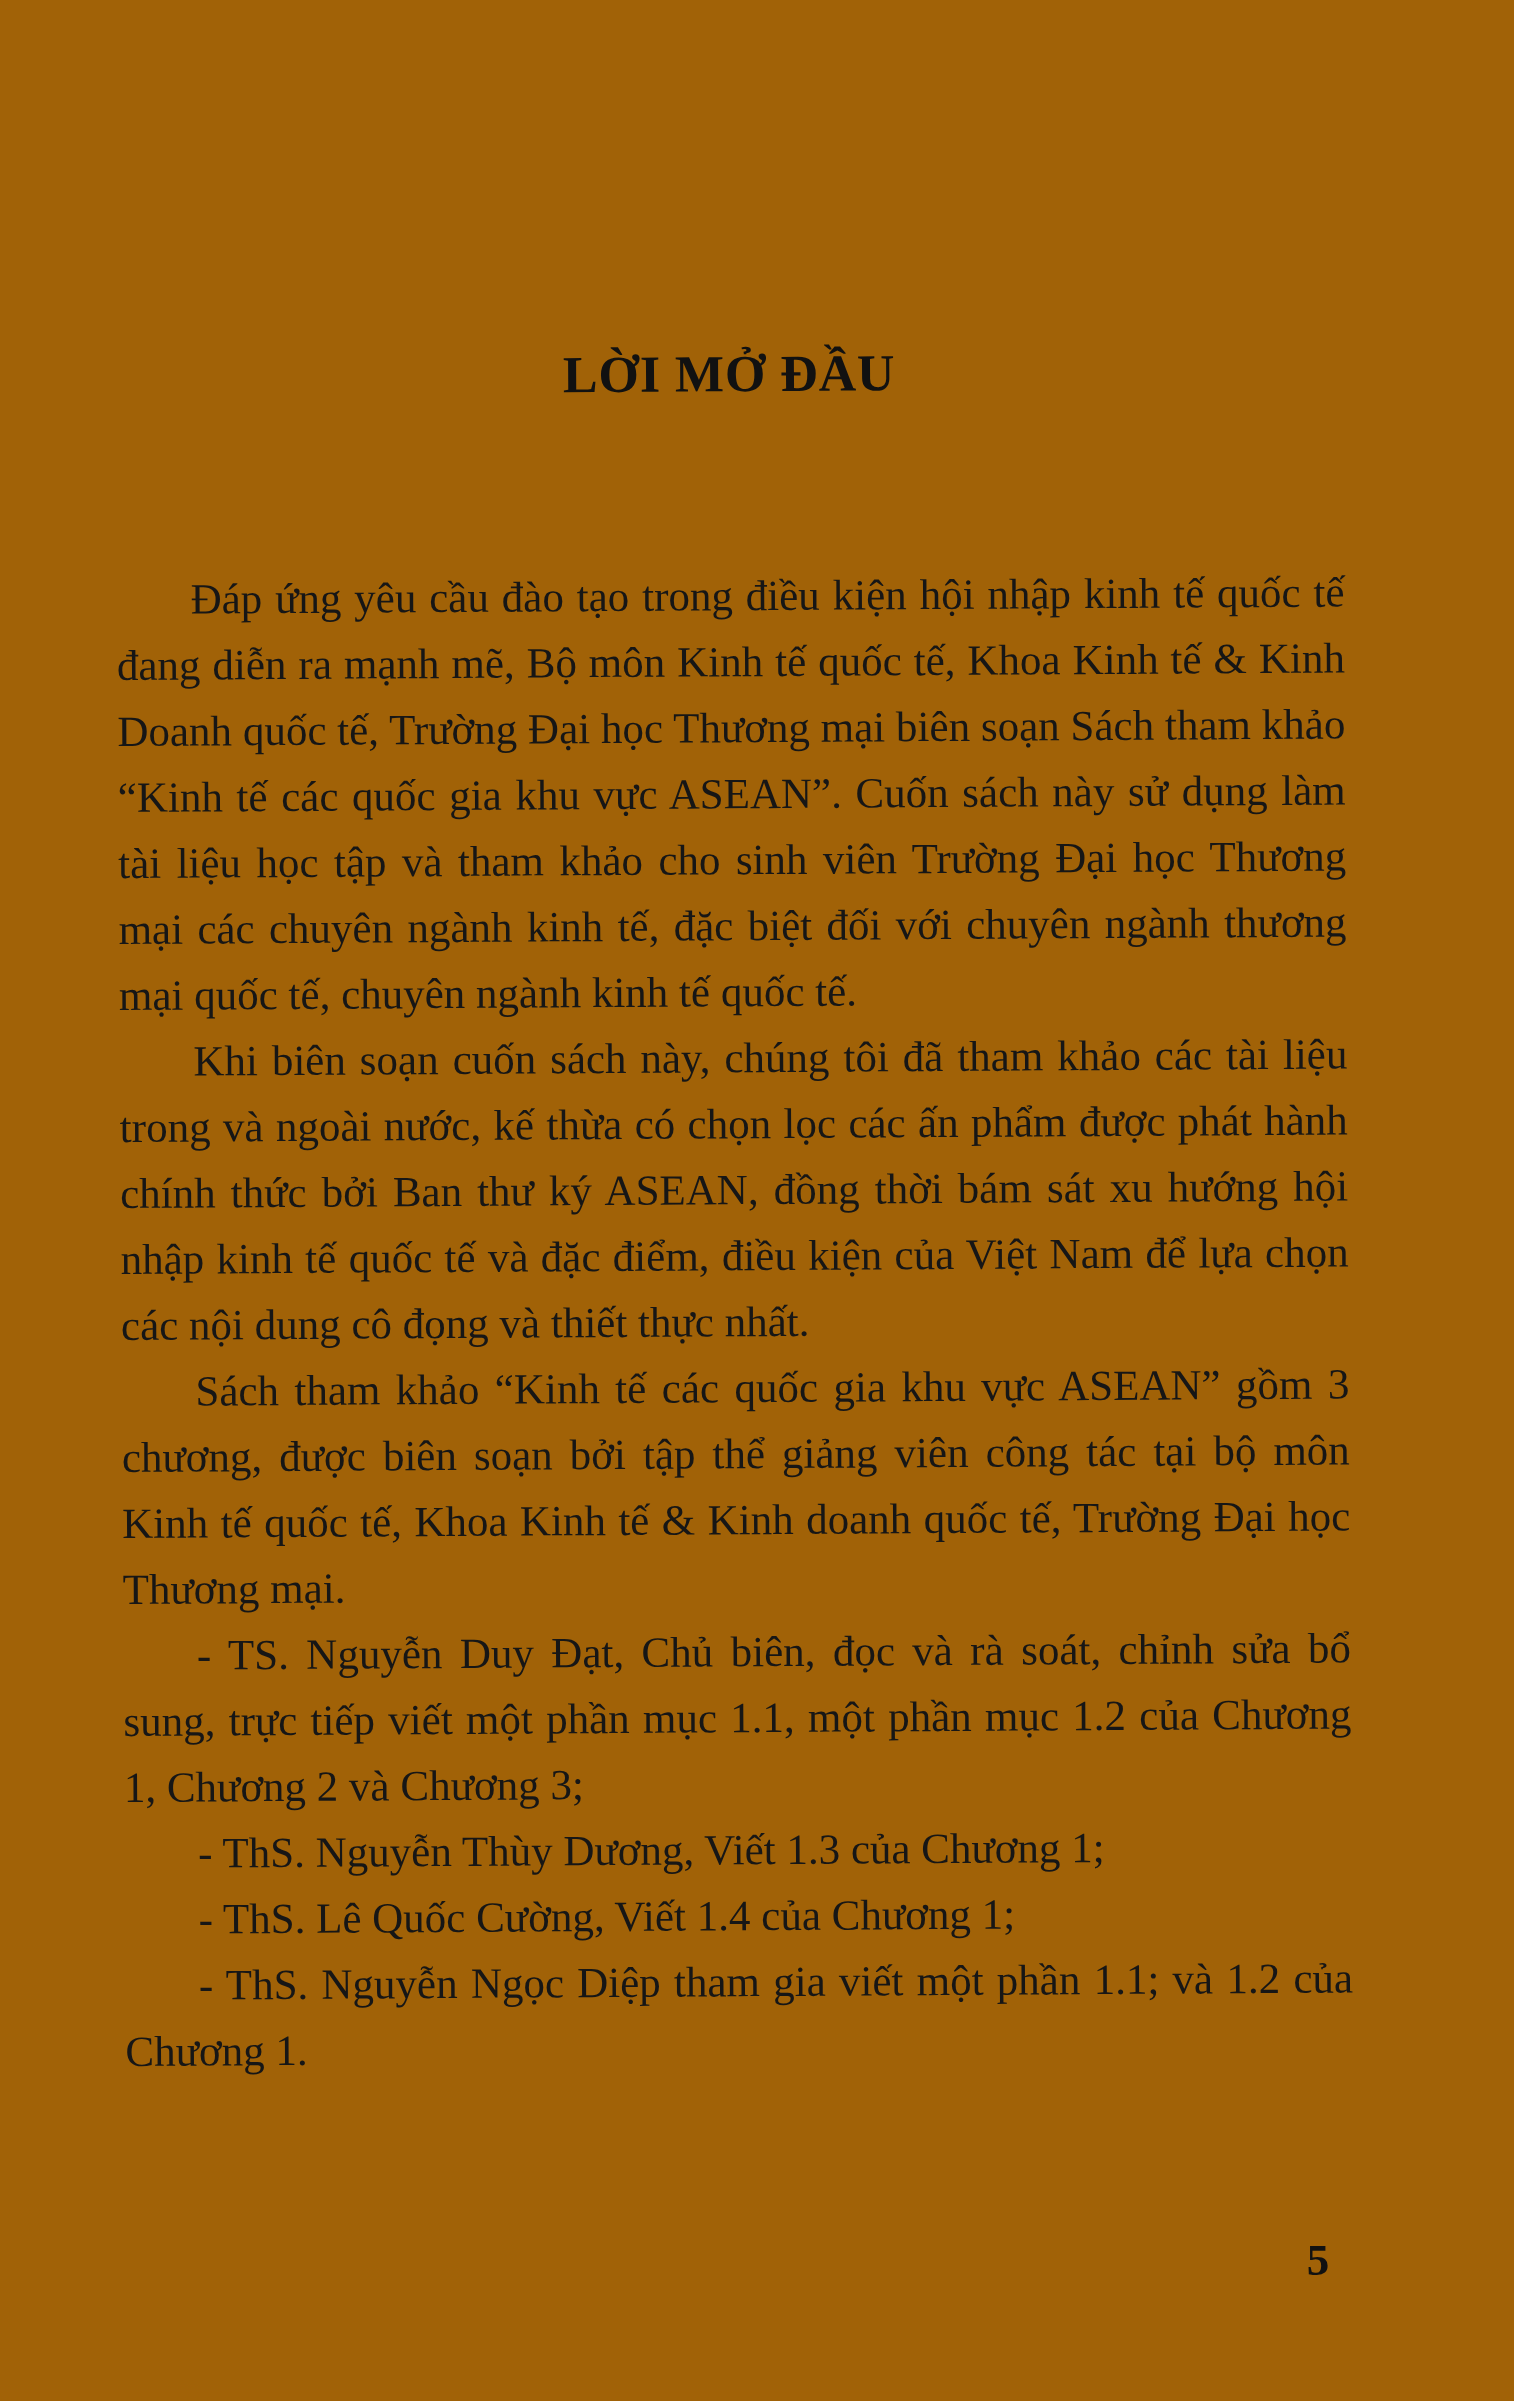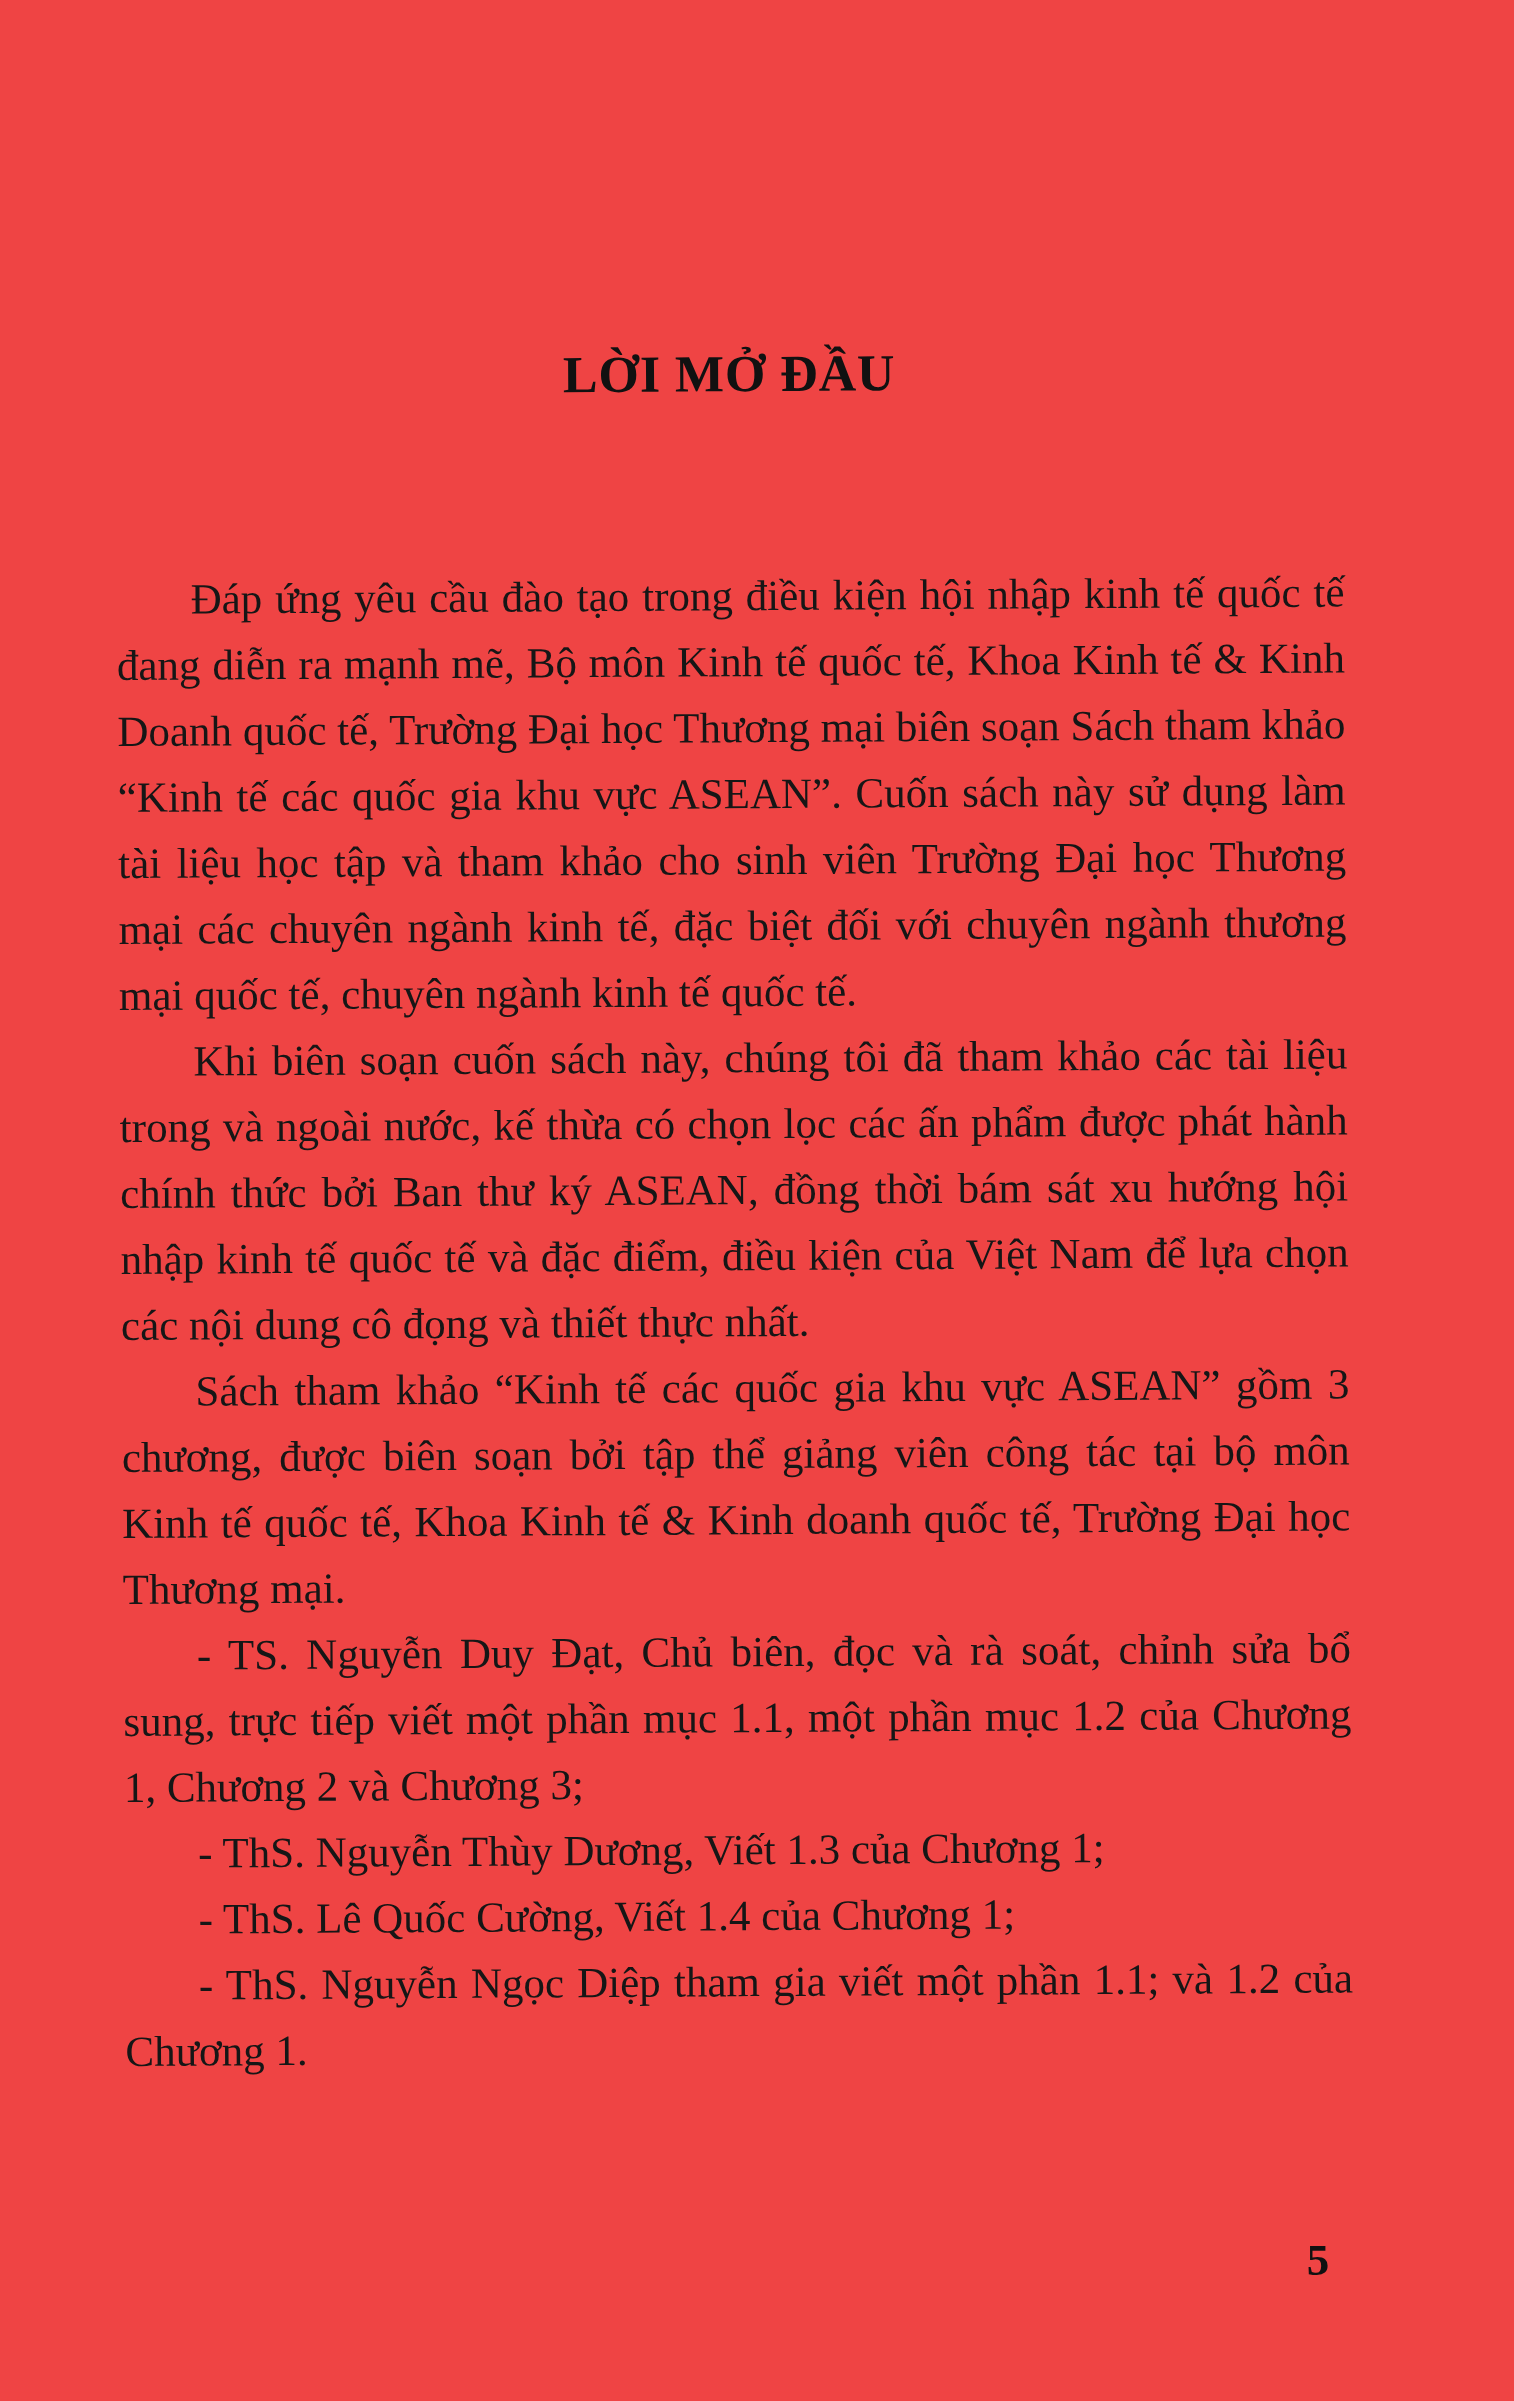--- a/index.html
+++ b/index.html
@@ -4,21 +4,21 @@
 <style>
   html, body {
     margin: 0;
     padding: 0;
     background: #ffffff;
   }
   .page {
     position: relative;
     width: 1514px;
     height: 2401px;
-    background: #ef4444;
+    background: #a16207;
     overflow: hidden;
     font-family: "Liberation Serif", "DejaVu Serif", serif;
     color: #141414;
   }
   .text-block {
     position: absolute;
     left: 115px;
     top: 346px;
     width: 1228px;
     transform: rotate(-0.35deg);

